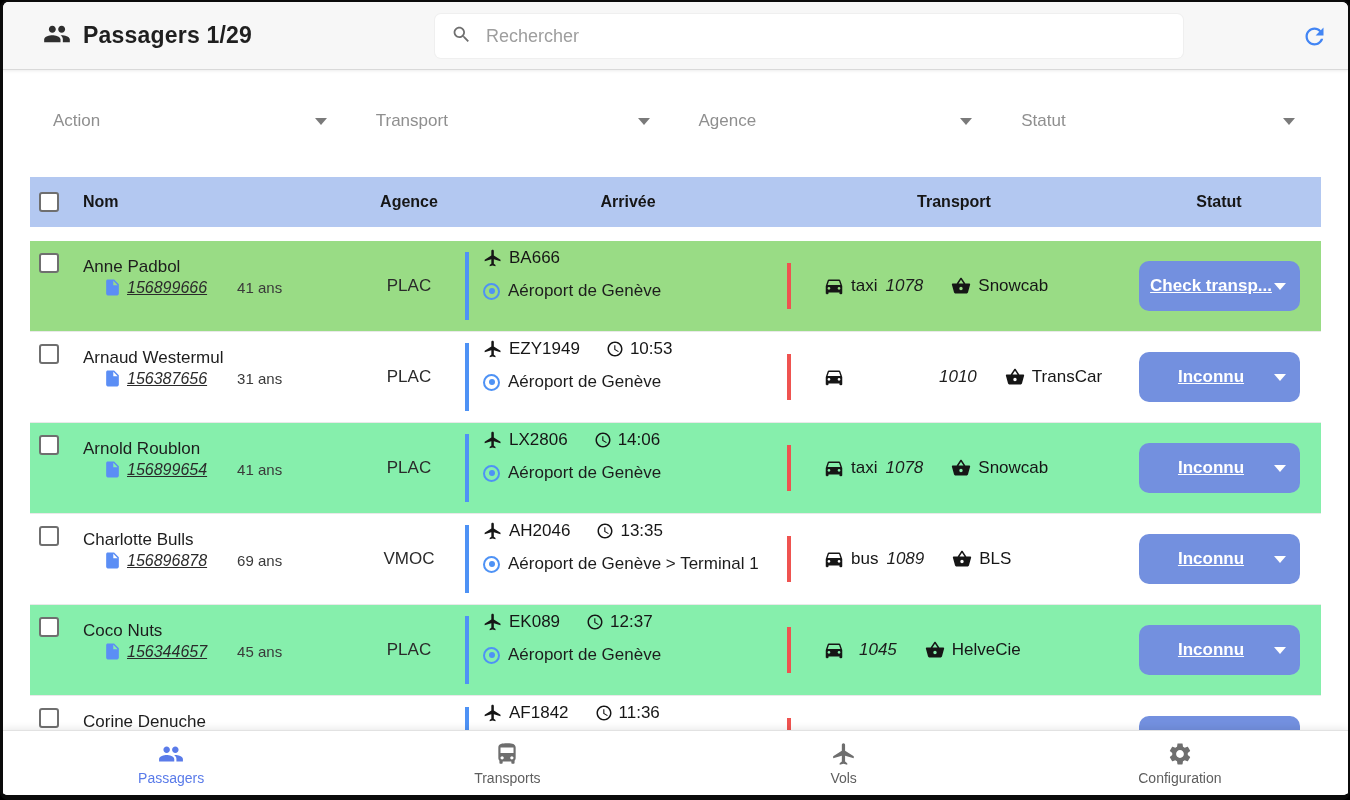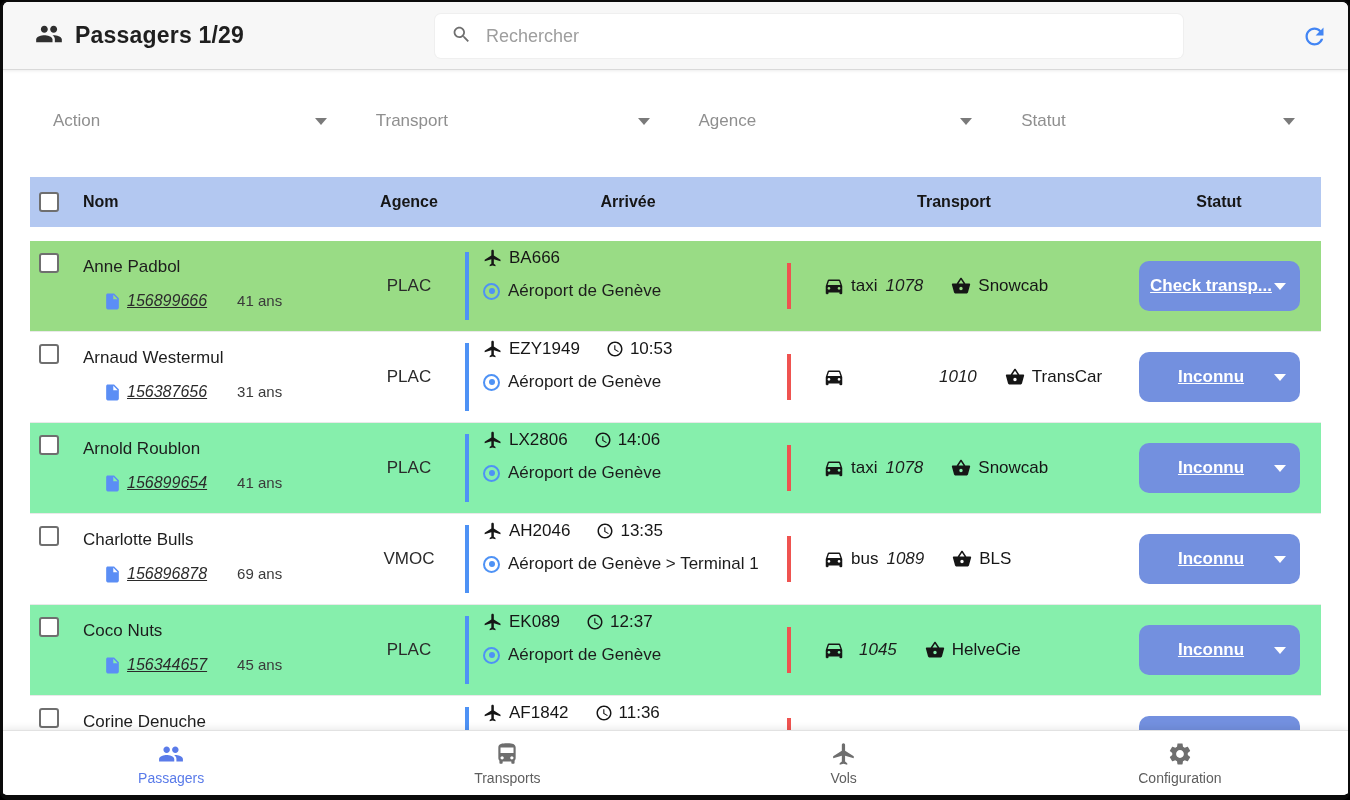--- a/index.html
+++ b/index.html
@@ -5,21 +5,21 @@
   * { margin:0; padding:0; box-sizing:border-box; }
   html,body { width:1350px; height:800px; background:#000; font-family:"Liberation Sans", sans-serif; }
   .device {
     width:1350px; height:800px; background:#fff; position:relative; overflow:hidden;
     border:2px solid #0b0b0b; border-left-width:3px; border-bottom-width:5px; border-radius:8px;
   }
   
   .topbar {
     height:68px; background:#f7f7f7; border-bottom:1px solid #d9d9d9;
     box-shadow:0 1px 3px rgba(0,0,0,0.08); display:flex; align-items:center;
-    padding-left:32px; position:relative; z-index:5;
+    padding-left:40px; position:relative; z-index:5;
   }
   .title-group { display:flex; align-items:center; gap:12px; }
   .title-group svg { width:28px; height:28px; fill:#2f2f2f; }
   .page-title { font-size:23px; font-weight:600; color:#1f1f1f; letter-spacing:.2px; }
   .searchbar {
     position:absolute; left:432px; top:12px; width:748px; height:44px; background:#fff;
     border-radius:6px; display:flex; align-items:center; padding-left:16px; gap:14px;
     box-shadow:0 0 0 1px #efefef;
   }
   .searchbar svg { width:21px; height:21px; fill:#6f6f6f; flex:none; }
@@ -51,21 +51,21 @@
     width:20px; height:20px; border:2px solid #6f6f6f; border-radius:3px; background:#fff; cursor:pointer;
   }
   .rows { margin:14px 27px 0; }
   .row { height:91px; display:flex; position:relative; border-bottom:1px solid #e9e9e9; }
   .row.green { background:#99dc85; }
   .row.gray  { background:#86efac; }
   .row.white { background:#fff; }
   .row .col-check { padding-top:12px; }
   .cell-name { width:280px; flex:none; padding:15px 0 0 10px; }
   .pax-name { font-size:17px; color:#1d1d1d; line-height:22px; }
-  .id-line { margin-top:14px; padding-left:20px; display:flex; }
+  .id-line { padding-left:20px; display:flex; align-items:center; }
   .doc-icon svg { width:19px; height:19px; fill:#5b8ef5; display:block; }
   .pax-id { font-size:16px; font-style:italic; text-decoration:underline; color:#2b2b2b; margin-left:5px; cursor:pointer; }
   .pax-age { font-size:15px; color:#3a3a3a; margin-left:30px; }
   .cell-agency { width:112px; flex:none; display:flex; align-items:center; justify-content:center; font-size:17px; color:#2a2a2a; }
   .vbar-blue { width:4px; flex:none; align-self:center; height:68px; background:#4e92f5; }
   .vbar-red  { width:4px; flex:none; align-self:center; height:46px; background:#ef5350; }
   .cell-arrival { width:318px; flex:none; padding:7px 0 0 14px; }
   .flight-line { display:flex; align-items:center; }
   .flight-line svg.plane { width:20px; height:20px; fill:#161616; }
   .flight-no { font-size:17px; color:#161616; margin-left:6px; }

